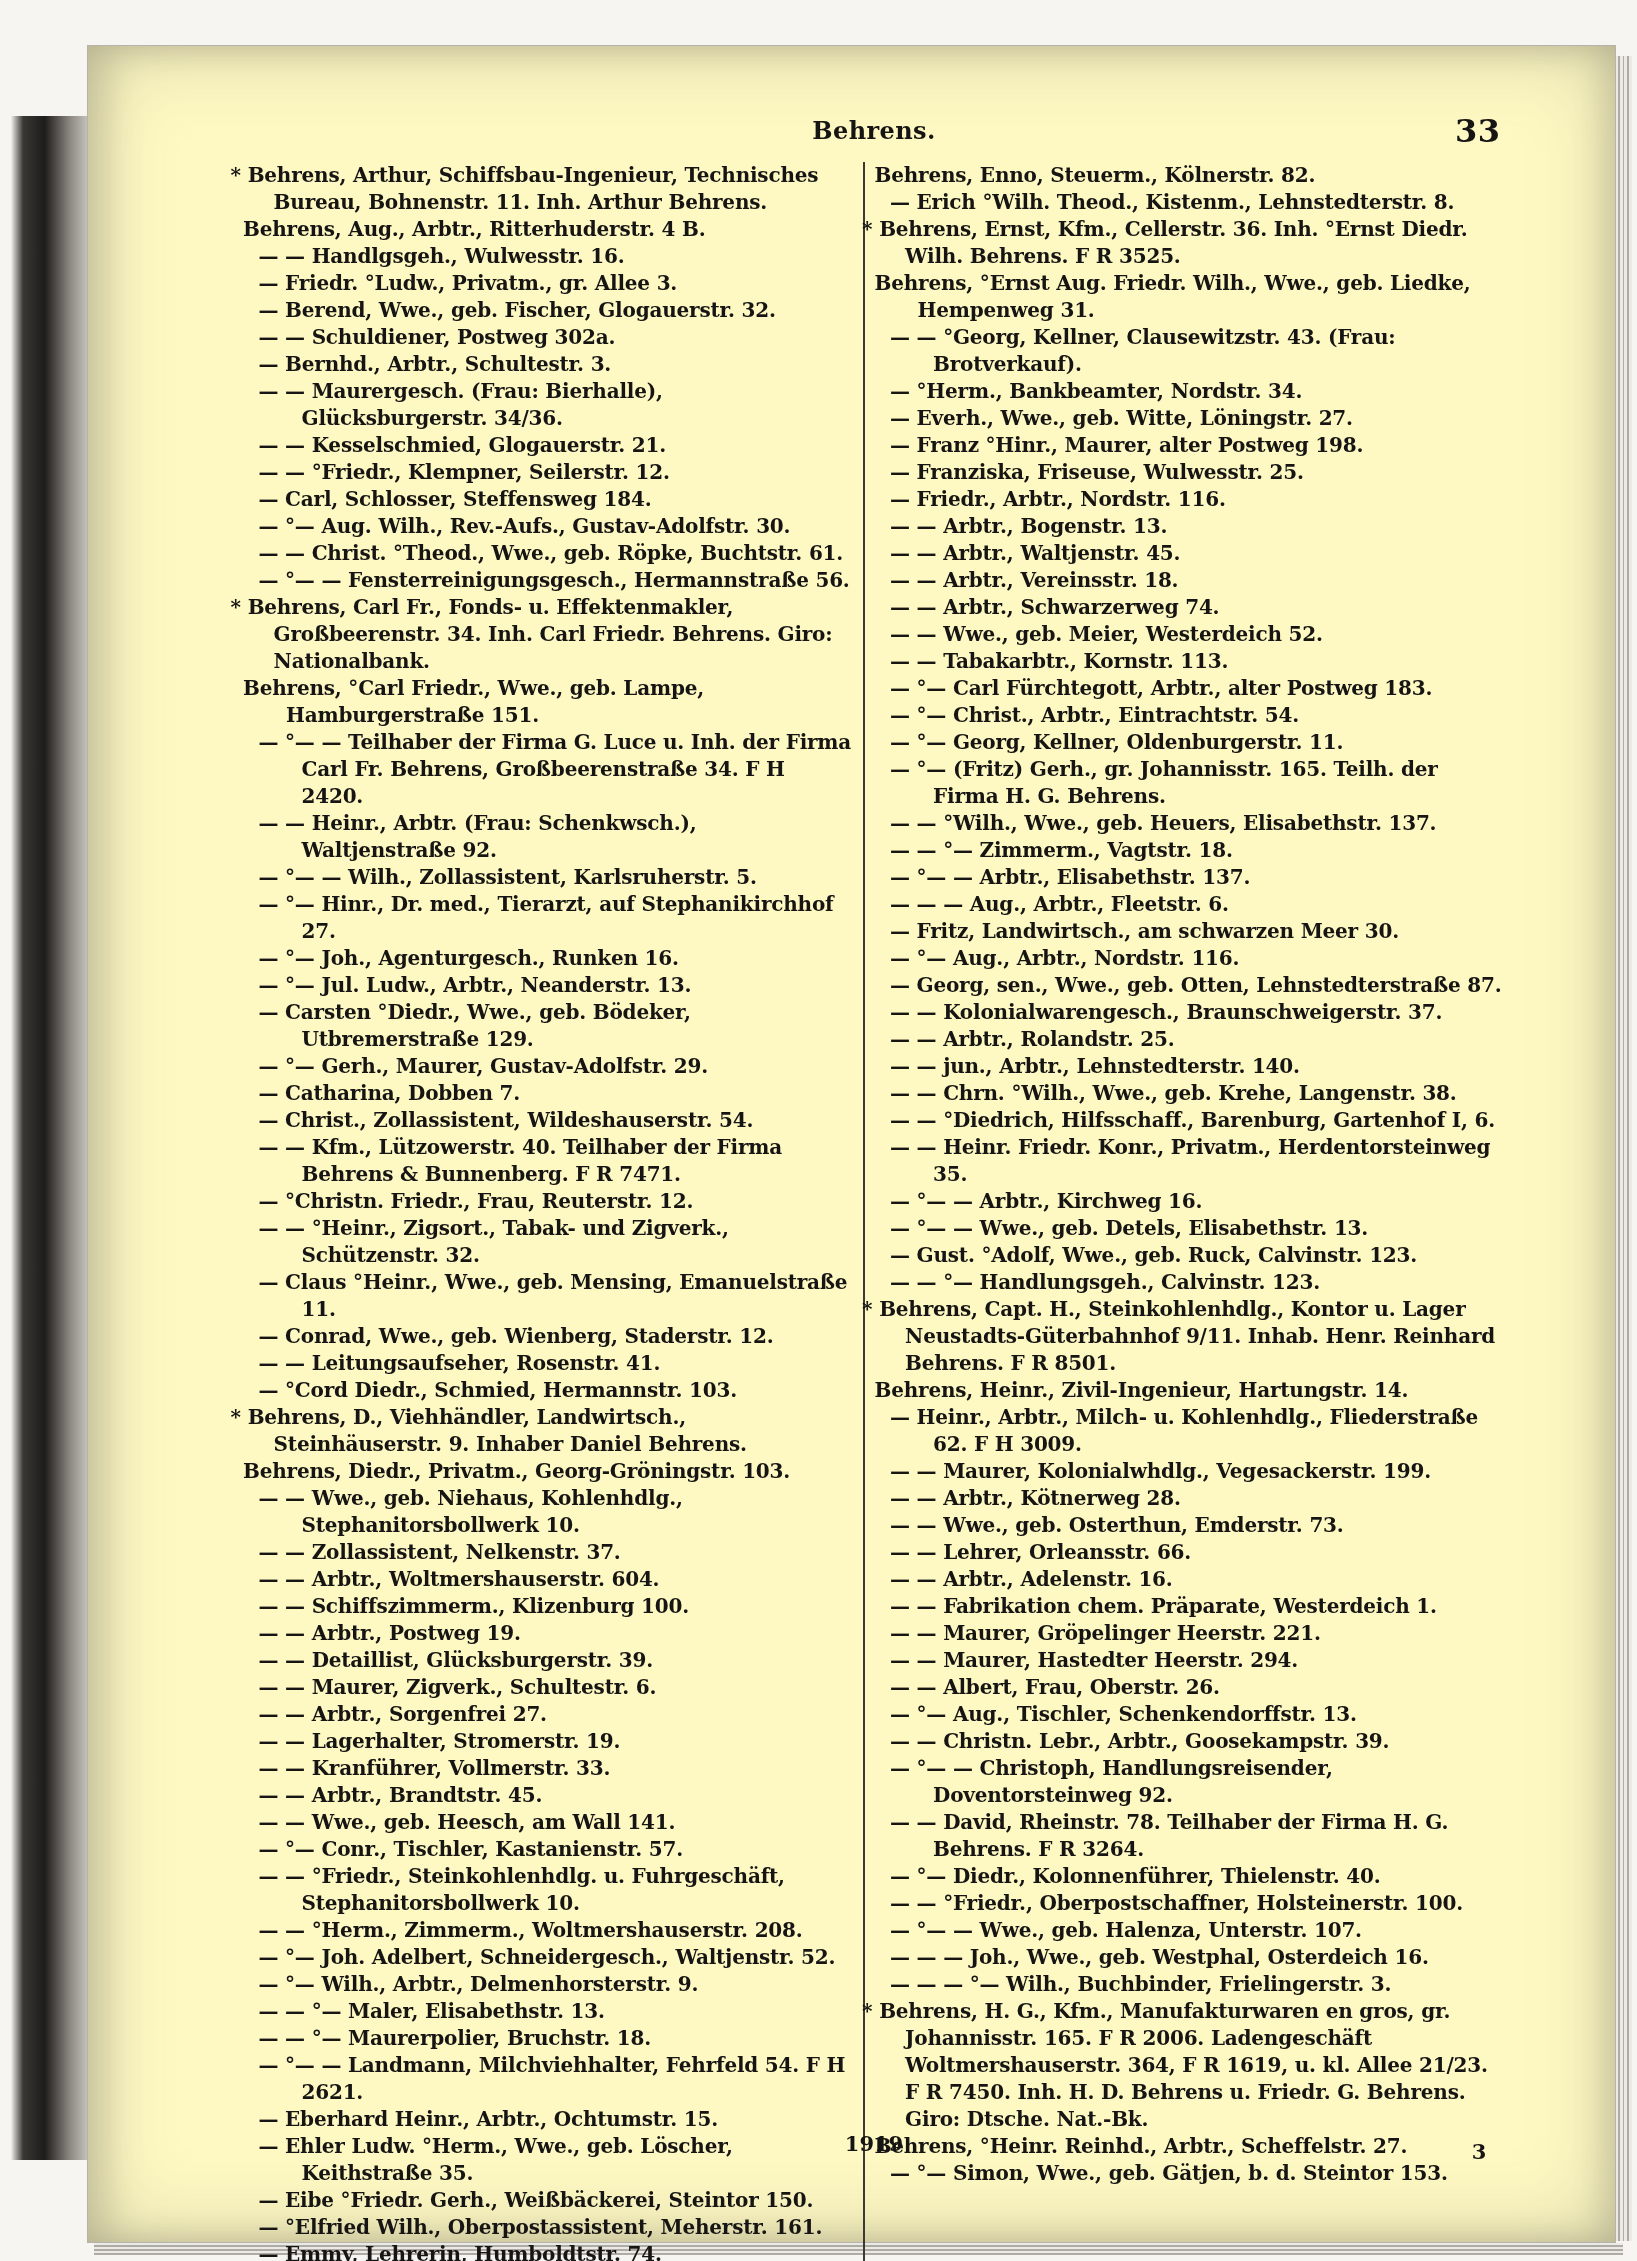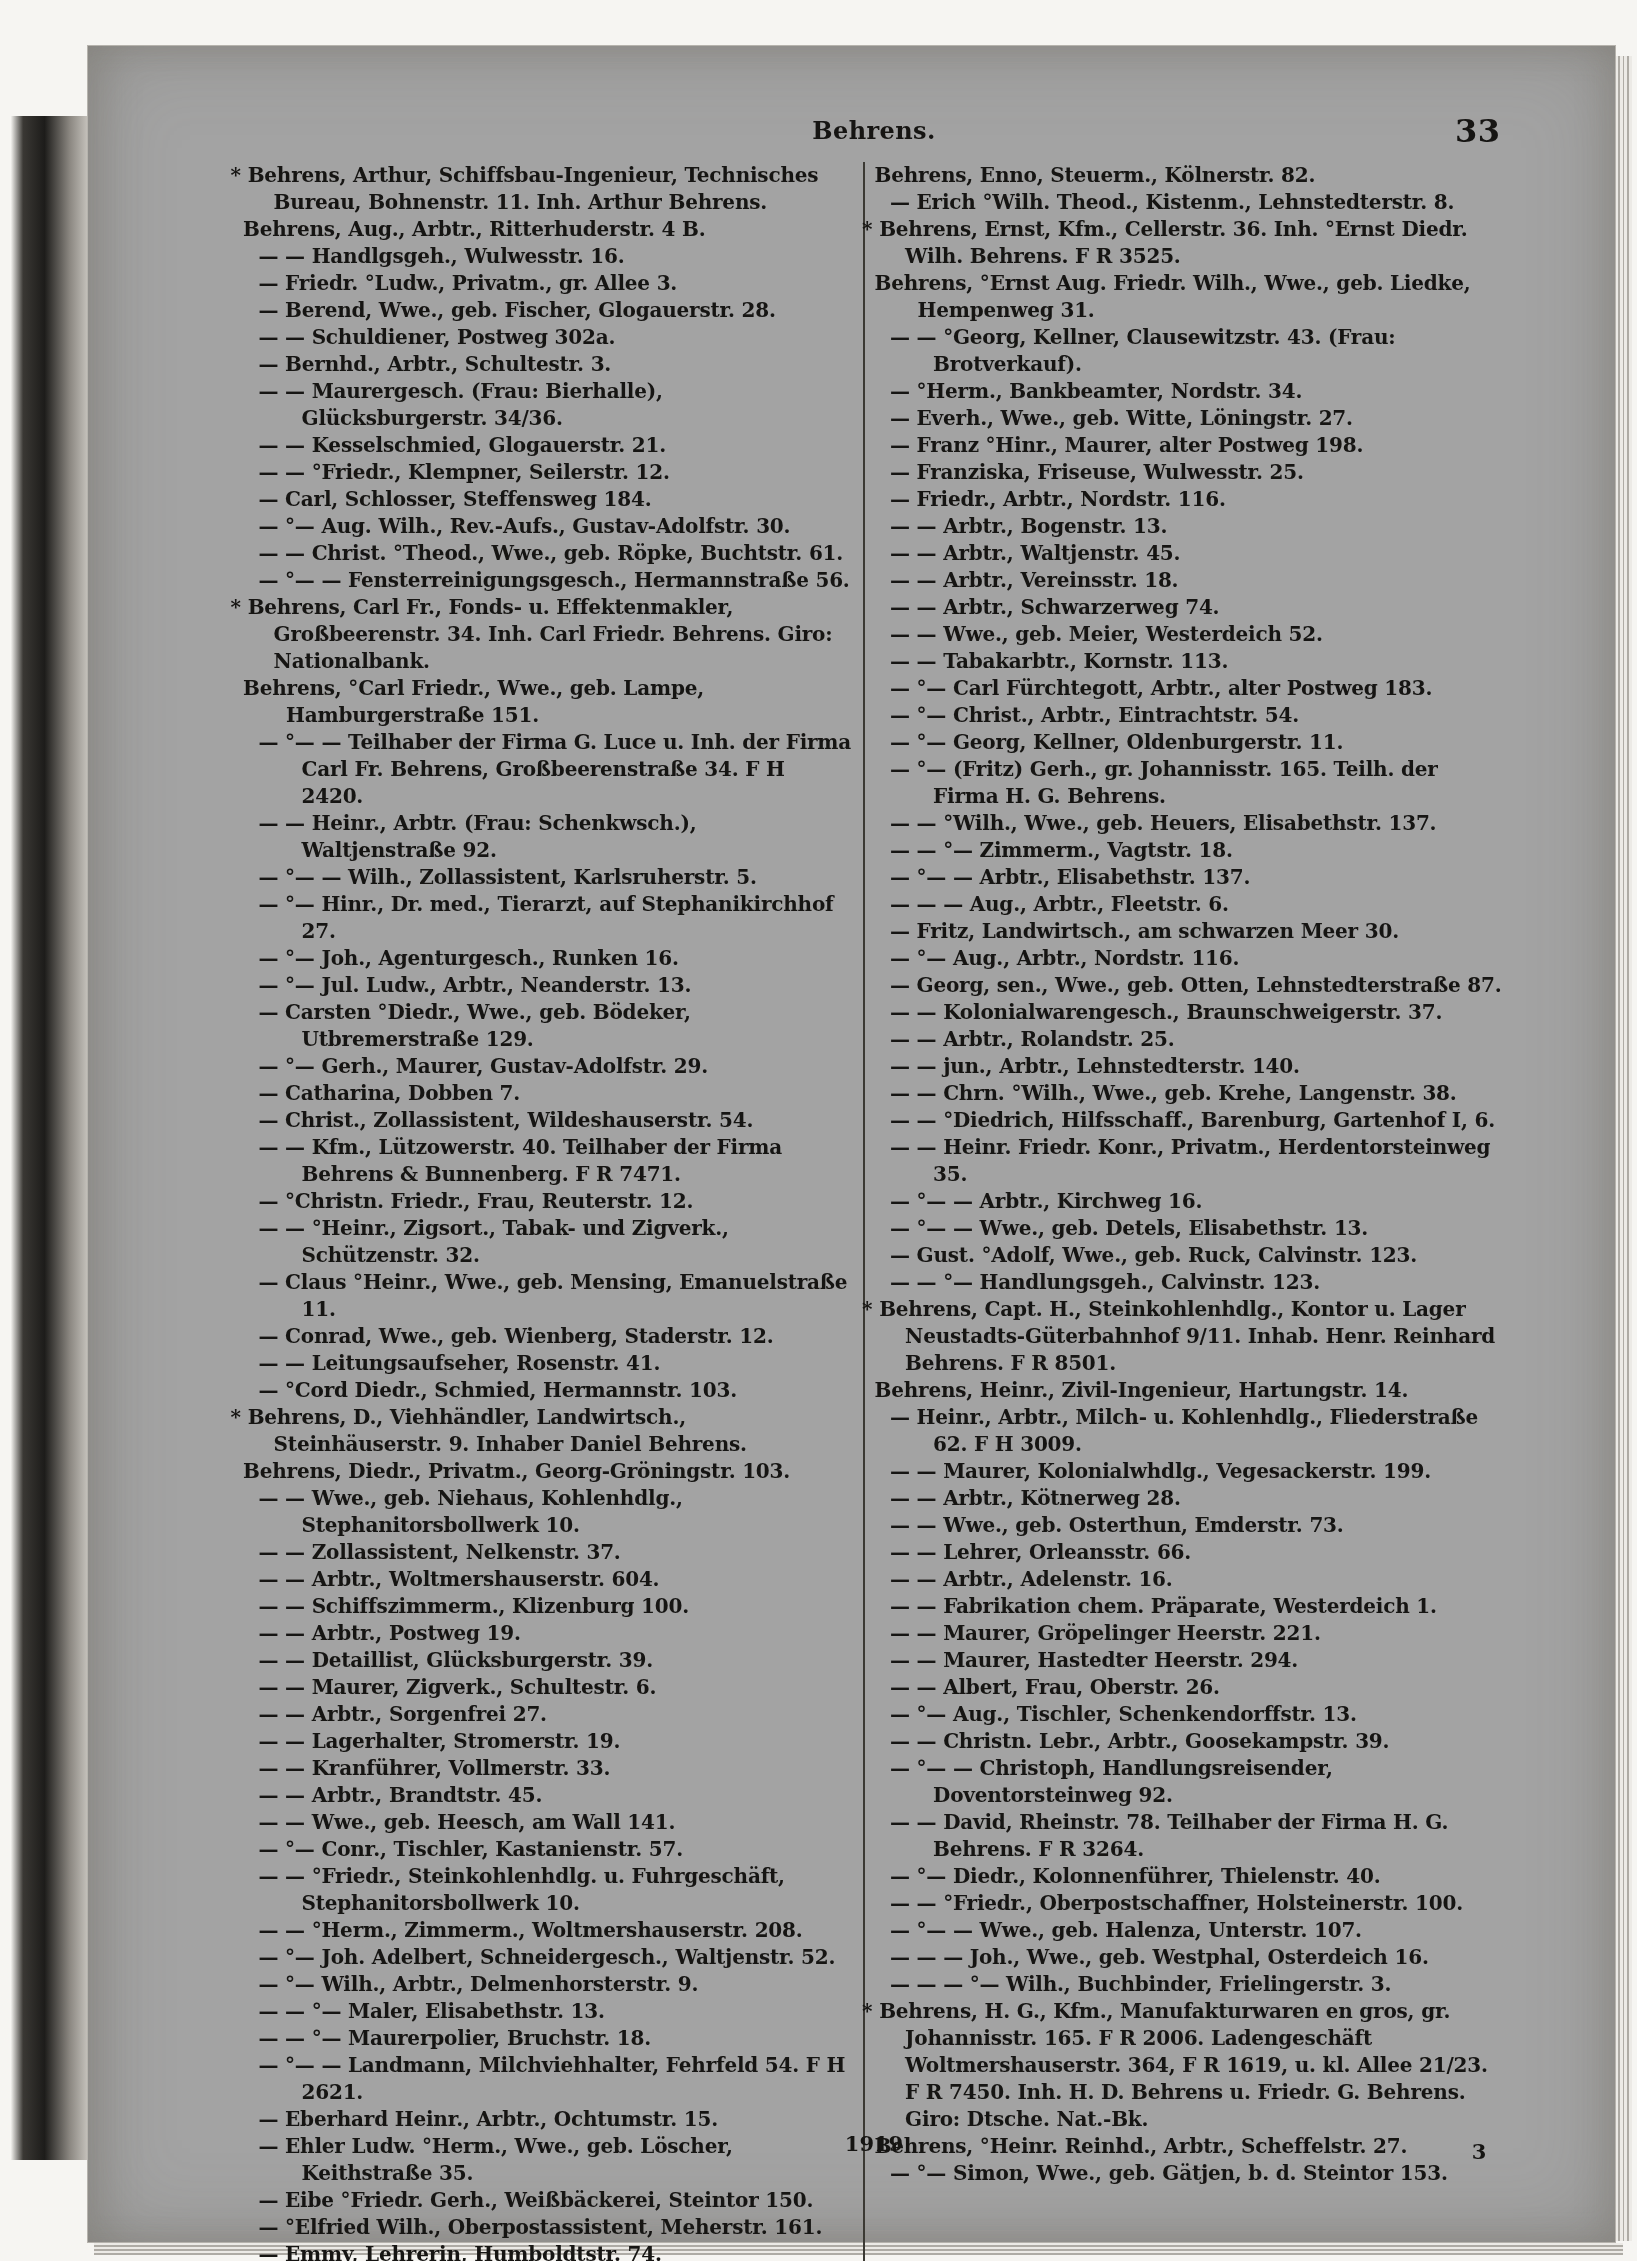--- a/index.html
+++ b/index.html
@@ -19,21 +19,21 @@
   .stack-right {
     position:absolute; left:1615px; top:56px; width:17px; height:2185px;
     background:repeating-linear-gradient(90deg,#eceae6 0 3.1px,#aeaba5 3.1px 4.6px);
   }
   .stack-bottom {
     position:absolute; left:94px; top:2243px; width:1529px; height:12.4px;
     background:repeating-linear-gradient(180deg,#eceae6 0 2.3px,#aeaba5 2.3px 3.9px);
   }
   .page {
     position:absolute; left:87px; top:45px; width:1529px; height:2198px;
-    background:#a3a3a3;
+    background:#fef9c3;
     border:0.8px solid #b6b3ad;
     box-shadow:inset 0 0 85px rgba(95,90,78,0.28), inset -15.5px 0 27px rgba(120,114,104,0.18), inset 19.4px 0 35px rgba(110,104,94,0.22);
     color:#161513;
   }
   .page-header {
     position:absolute; left:155px; top:71px; width:1262px;
     text-align:center; font-weight:bold; font-size:24px; line-height:28px;
     letter-spacing:0.4px;
   }
   .page-number {
@@ -73,21 +73,21 @@
     <span>Behrens.</span>
     <span class="page-number">33</span>
   </div>
 
   <div class="content">
     <div class="column col-left">
         <div class="entry star">* Behrens, Arthur, Schiffsbau-Ingenieur, Technisches Bureau, Bohnenstr. 11. Inh. Arthur Behrens.</div>
         <div class="entry">Behrens, Aug., Arbtr., Ritterhuderstr. 4 B.</div>
         <div class="entry dash">— — Handlgsgeh., Wulwesstr. 16.</div>
         <div class="entry dash">— Friedr. °Ludw., Privatm., gr. Allee 3.</div>
-        <div class="entry dash">— Berend, Wwe., geb. Fischer, Glogauerstr. 28.</div>
+        <div class="entry dash">— Berend, Wwe., geb. Fischer, Glogauerstr. 32.</div>
         <div class="entry dash">— — Schuldiener, Postweg 302a.</div>
         <div class="entry dash">— Bernhd., Arbtr., Schultestr. 3.</div>
         <div class="entry dash">— — Maurergesch. (Frau: Bierhalle), Glücksburgerstr. 34/36.</div>
         <div class="entry dash">— — Kesselschmied, Glogauerstr. 21.</div>
         <div class="entry dash">— — °Friedr., Klempner, Seilerstr. 12.</div>
         <div class="entry dash">— Carl, Schlosser, Steffensweg 184.</div>
         <div class="entry dash">— °— Aug. Wilh., Rev.-Aufs., Gustav-Adolfstr. 30.</div>
         <div class="entry dash">— — Christ. °Theod., Wwe., geb. Röpke, Buchtstr. 61.</div>
         <div class="entry dash">— °— — Fensterreinigungsgesch., Hermannstraße 56.</div>
         <div class="entry star">* Behrens, Carl Fr., Fonds- u. Effektenmakler, Großbeerenstr. 34. Inh. Carl Friedr. Behrens. Giro: Nationalbank.</div>

